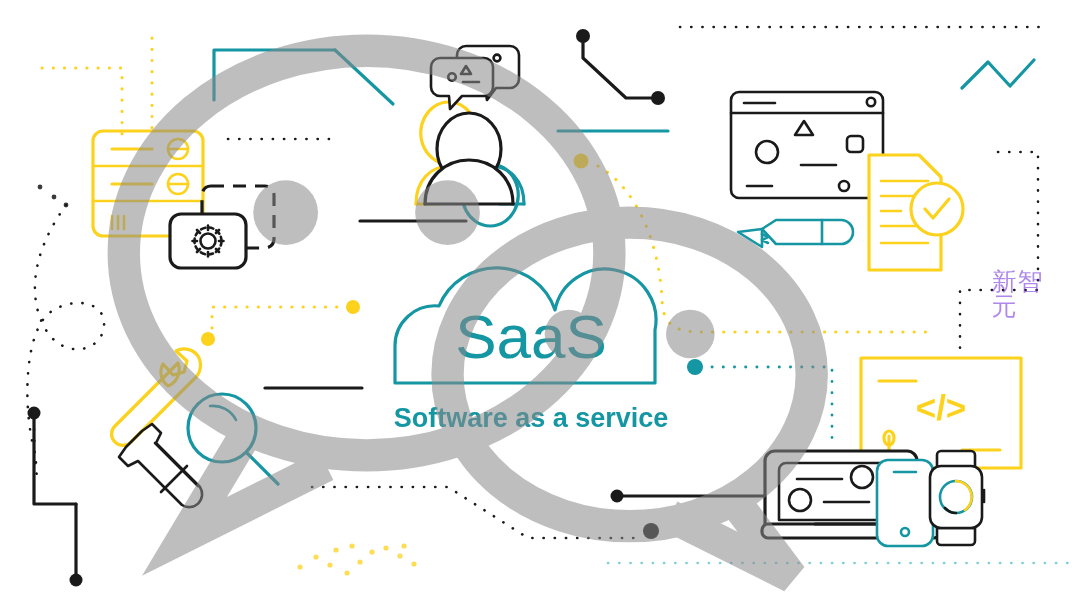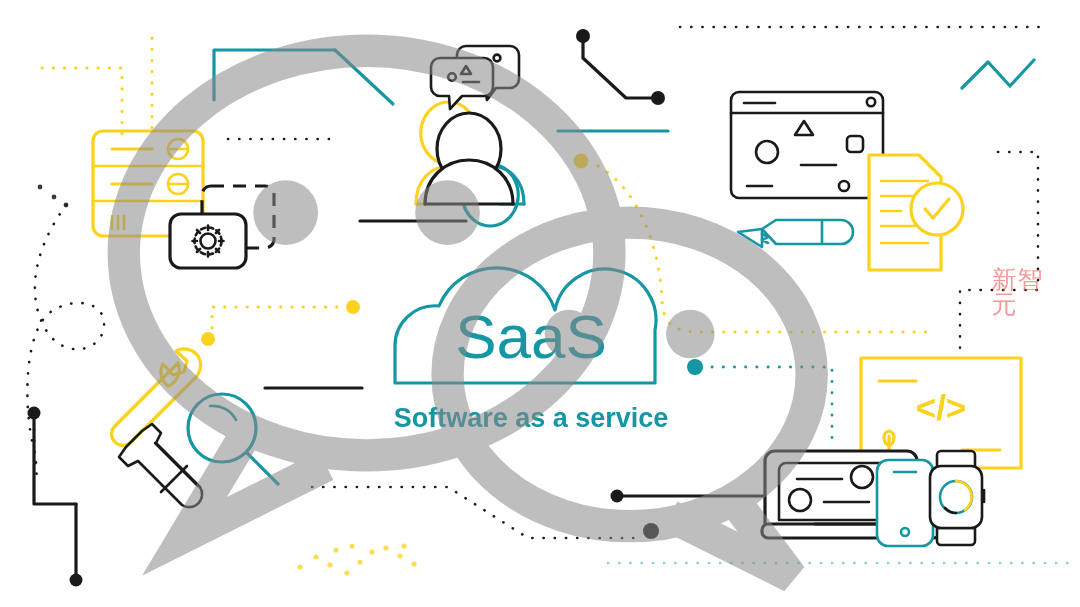--- a/index.html
+++ b/index.html
@@ -31,23 +31,23 @@
     align-items: center;
     gap: 8px;
     opacity: 0.55;
     pointer-events: none;
   }
   .wm-mark {
     width: 34px;
     height: 26px;
   }
   .wm-text {
-    font-family: Liberation Mono, monospace;
+    font-family: Liberation Sans, sans-serif;
     font-size: 25px;
-    color: #ef4444;
+    color: #6d28d9;
     letter-spacing: 1px;
     line-height: 1;
   }
 </style>
 </head>
 <body>
 
 <div id="stage">
 
   <svg viewBox="0 0 1080 607" xmlns="http://www.w3.org/2000/svg">

